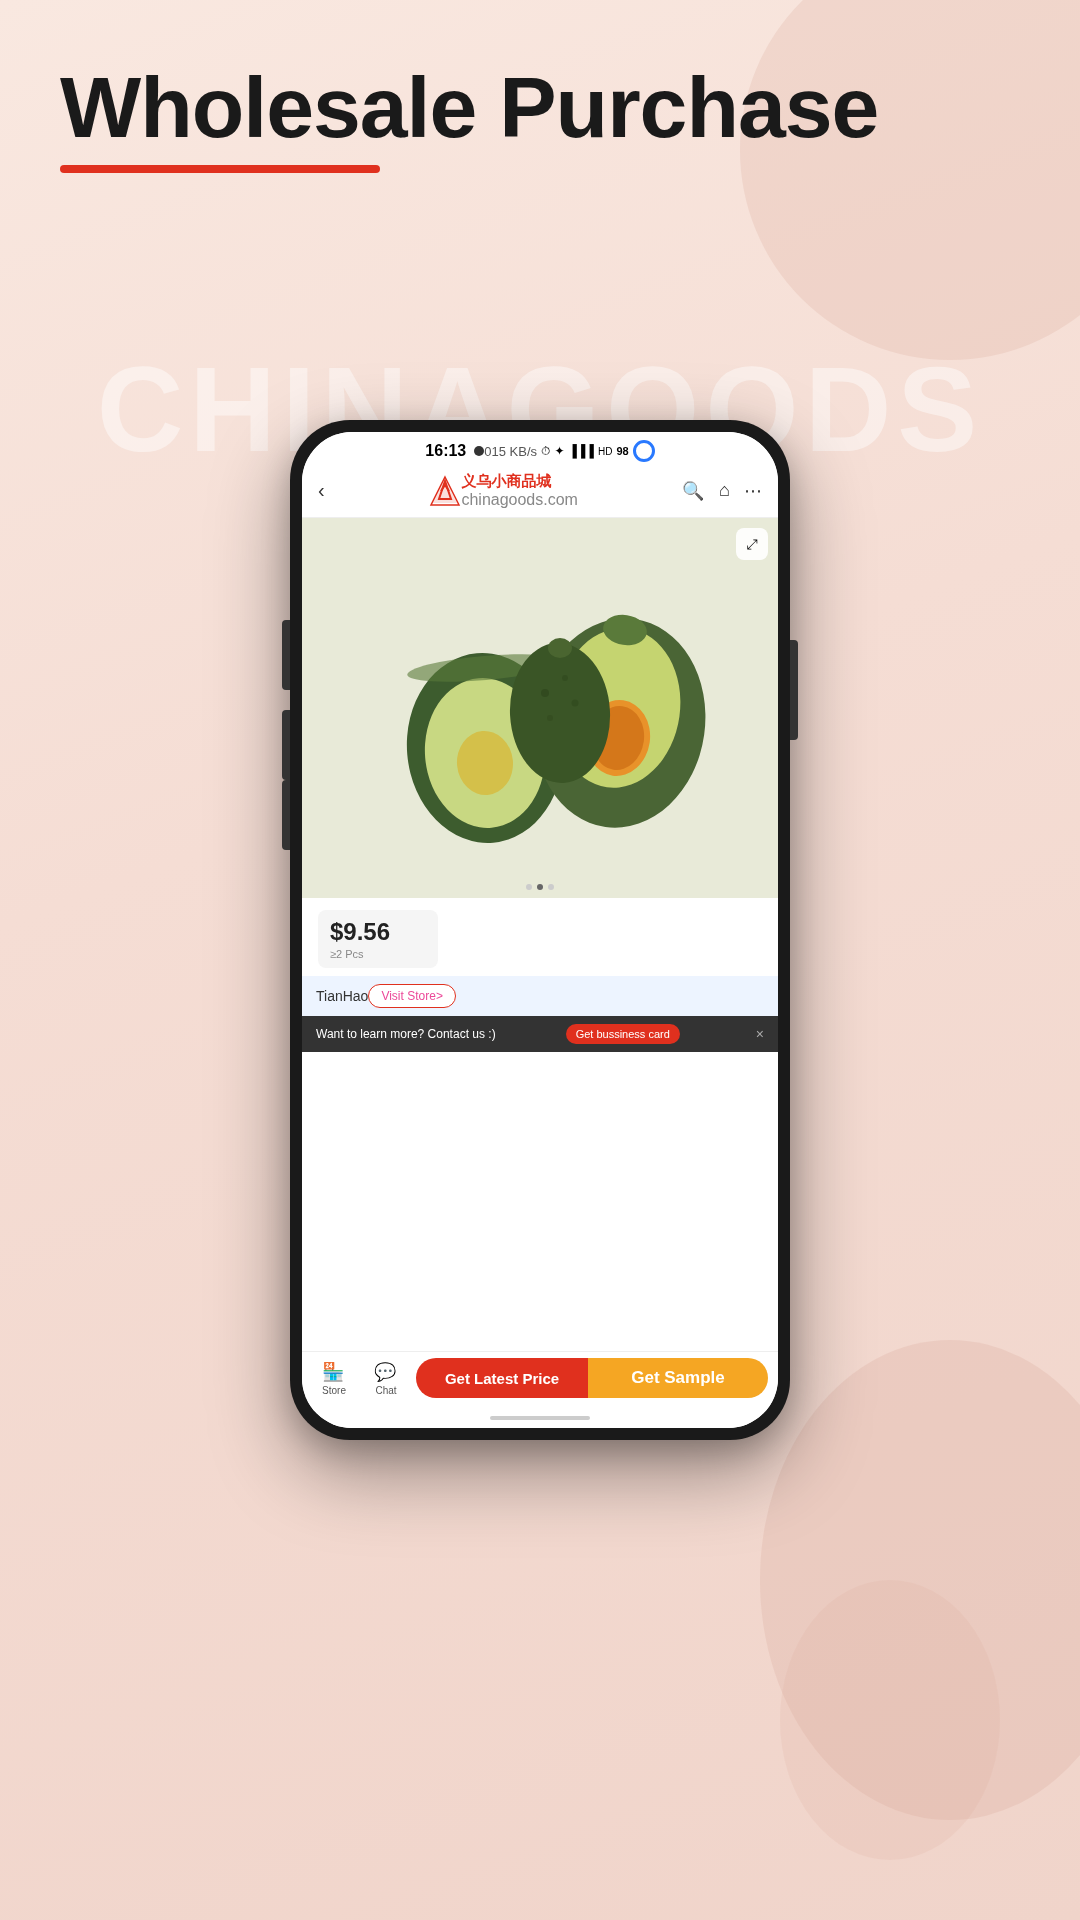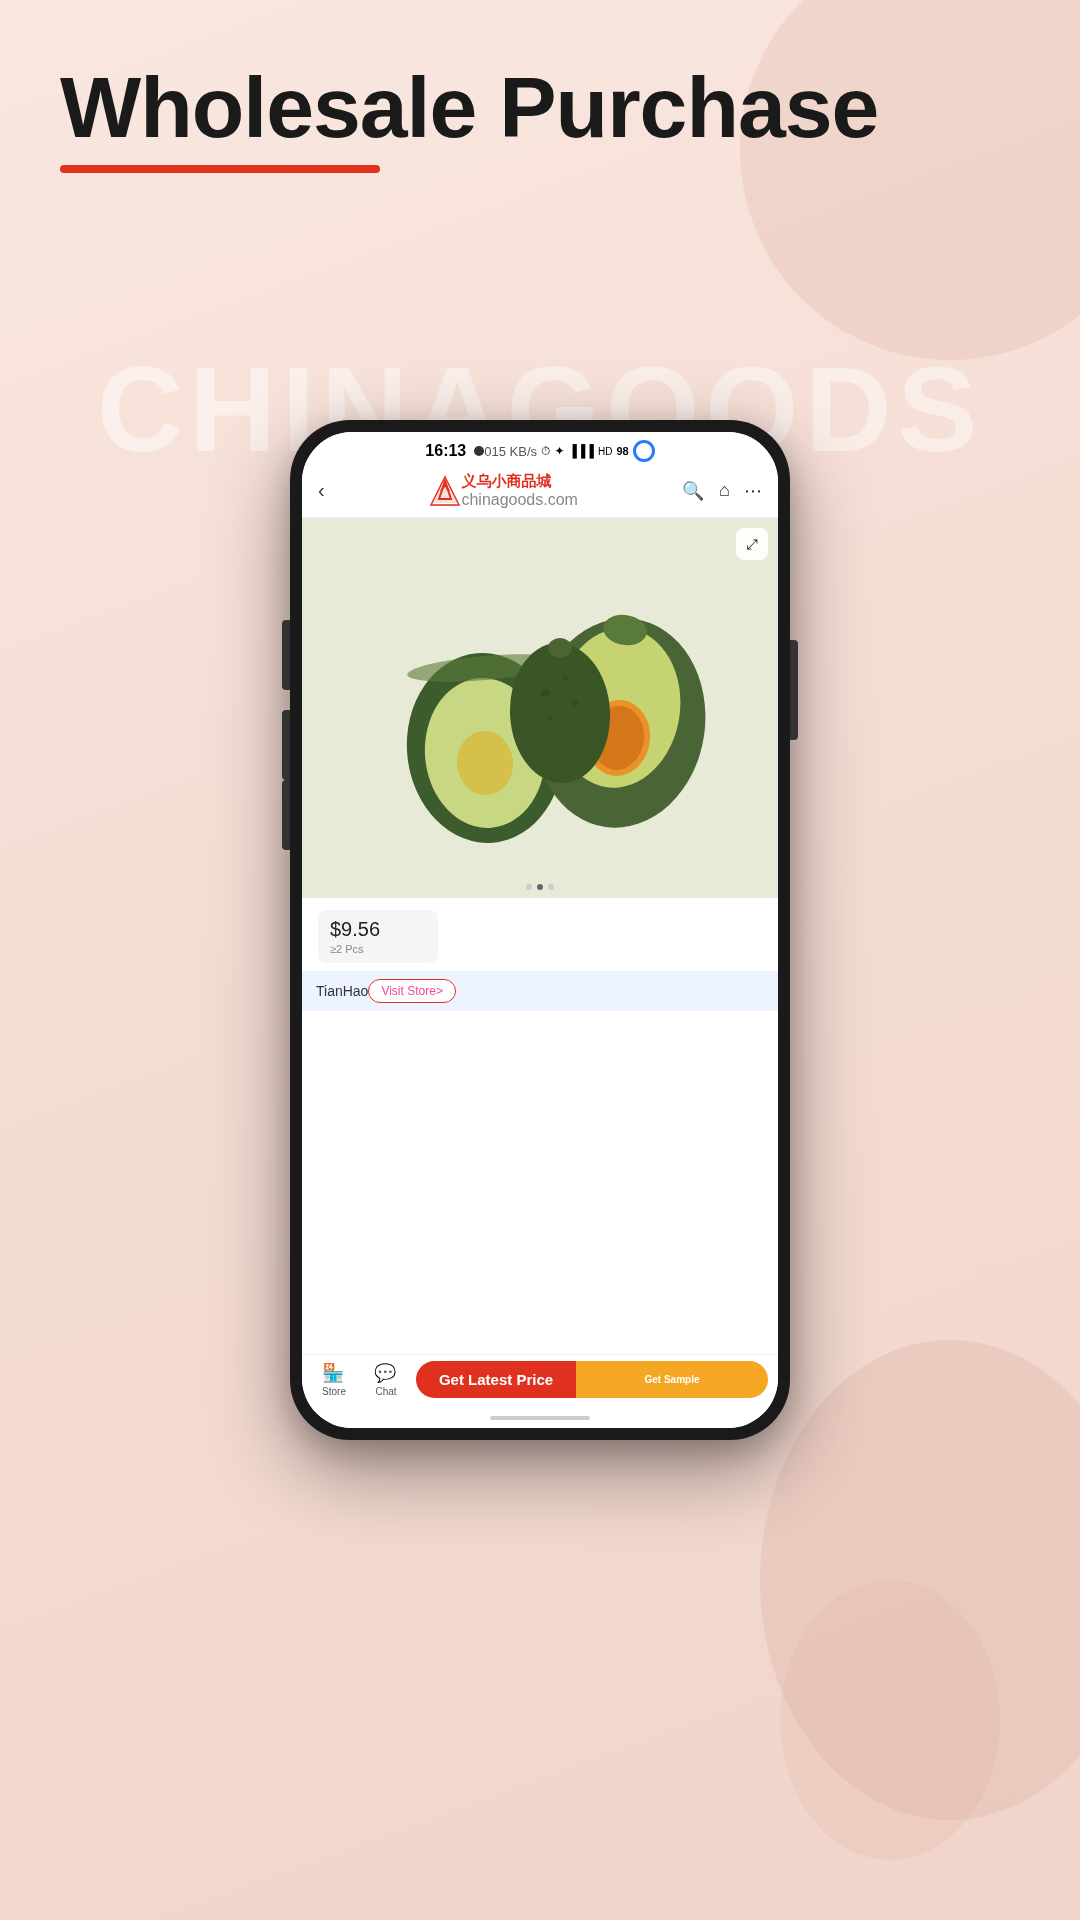--- a/index.html
+++ b/index.html
@@ -310,22 +310,22 @@
 
     .price-box {
       background: #f5f5f5;
       border-radius: 8px;
       padding: 8px 12px;
       display: inline-block;
       min-width: 120px;
     }
 
     .price-amount {
-      font-size: 20px;
-      font-weight: 400;
+      font-size: 24px;
+      font-weight: 700;
       color: #222;
     }
 
     .price-min {
       font-size: 11px;
       color: #888;
       margin-top: 2px;
     }
 
     
@@ -435,23 +435,23 @@
       font-weight: 600;
       padding: 10px 6px;
       cursor: pointer;
     }
 
     .btn-get-sample {
       flex: 1;
       background: #f5a623;
       color: #fff;
       border: none;
-      font-size: 10px;
+      font-size: 17px;
       font-weight: 600;
-      padding: 10px 22px;
+      padding: 10px 10px;
       cursor: pointer;
     }
 
     
     .home-indicator {
       height: 20px;
       background: #fff;
       display: flex;
       align-items: center;
       justify-content: center;
@@ -568,20 +568,25 @@
           <div class="price-amount">$9.56</div>
           <div class="price-min">≥2 Pcs</div>
         </div>
       </div>
 
       <div class="store-bar">
         <span class="store-name">TianHao</span>
         <button class="visit-store-btn">Visit Store&gt;</button>
       </div>
 
+      <div class="contact-banner">
+        <span class="contact-text">Want to learn more? Contact us :)</span>
+        <button class="biz-card-btn">Get bussiness card</button>
+        <span class="close-x">×</span>
+      </div>
 
       <div class="bottom-bar">
         <div class="bottom-nav-item">
           <span class="bottom-nav-icon">🏪</span>
           <span class="bottom-nav-label">Store</span>
         </div>
         <div class="bottom-nav-item">
           <span class="bottom-nav-icon">💬</span>
           <span class="bottom-nav-label">Chat</span>
         </div>

